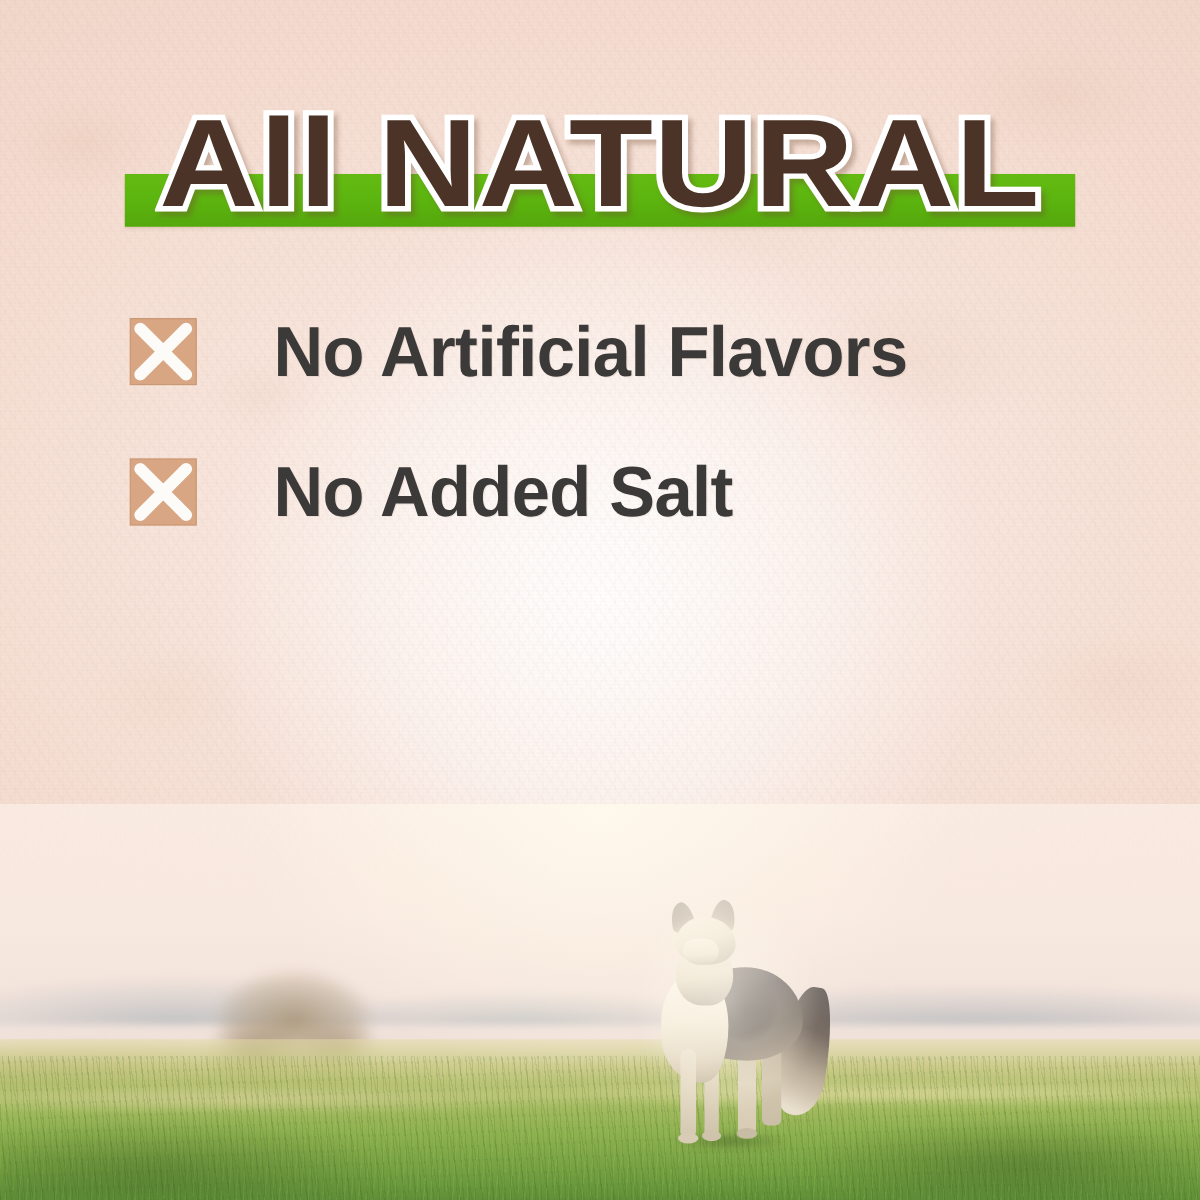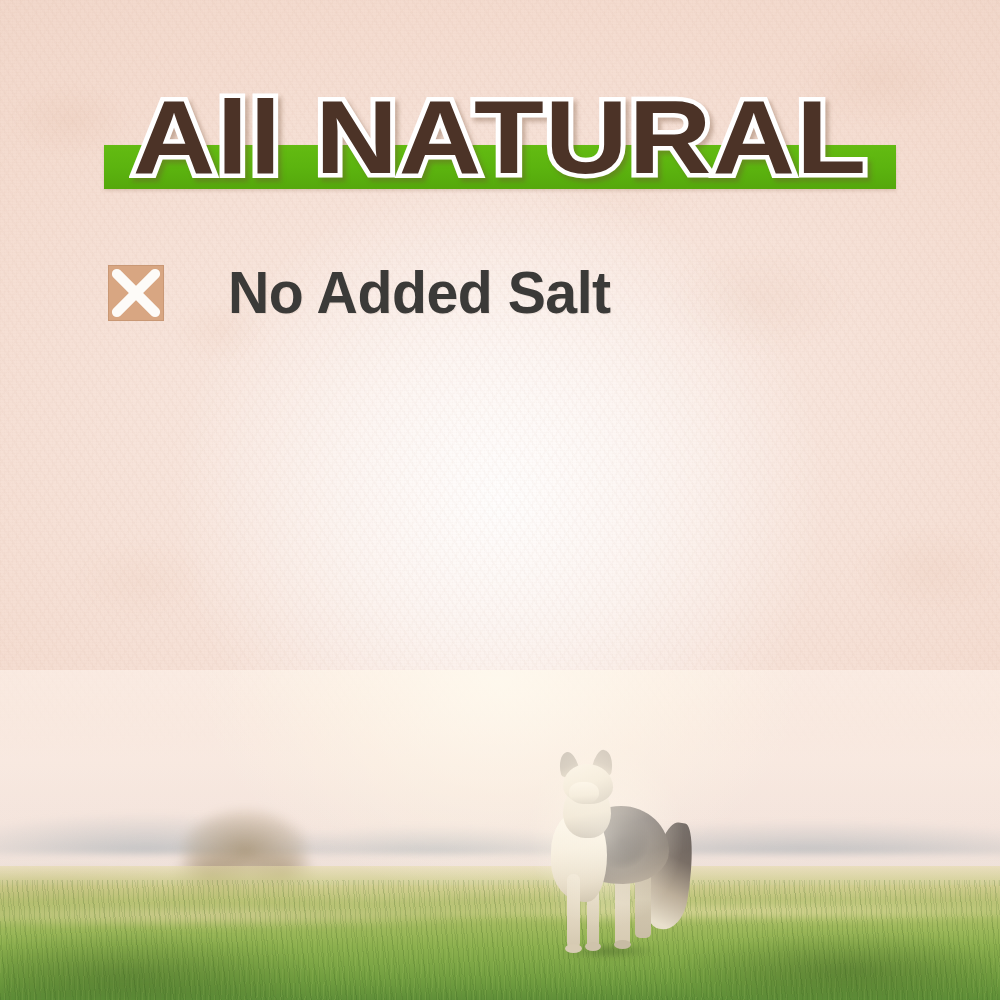--- a/index.html
+++ b/index.html
@@ -361,20 +361,29 @@
   <div class="paper-mottle"></div>
 
   <div class="banner">
     <div class="banner-green"></div>
     <div class="banner-title">All NATURAL</div>
   </div>
 
   <div class="claims">
 
 
+    <div class="claim-row">
+      <div class="claim-box">
+        <div class="x-glyph">
+          <span class="a"></span>
+            <span class="b"></span>
+        </div>
+      </div>
+      <div class="claim-label">No Artificial Flavors</div>
+    </div>
 
 
     <div class="claim-row">
       <div class="claim-box">
         <div class="x-glyph">
           <span class="a"></span>
             <span class="b"></span>
         </div>
       </div>
       <div class="claim-label">No Added Salt</div>

